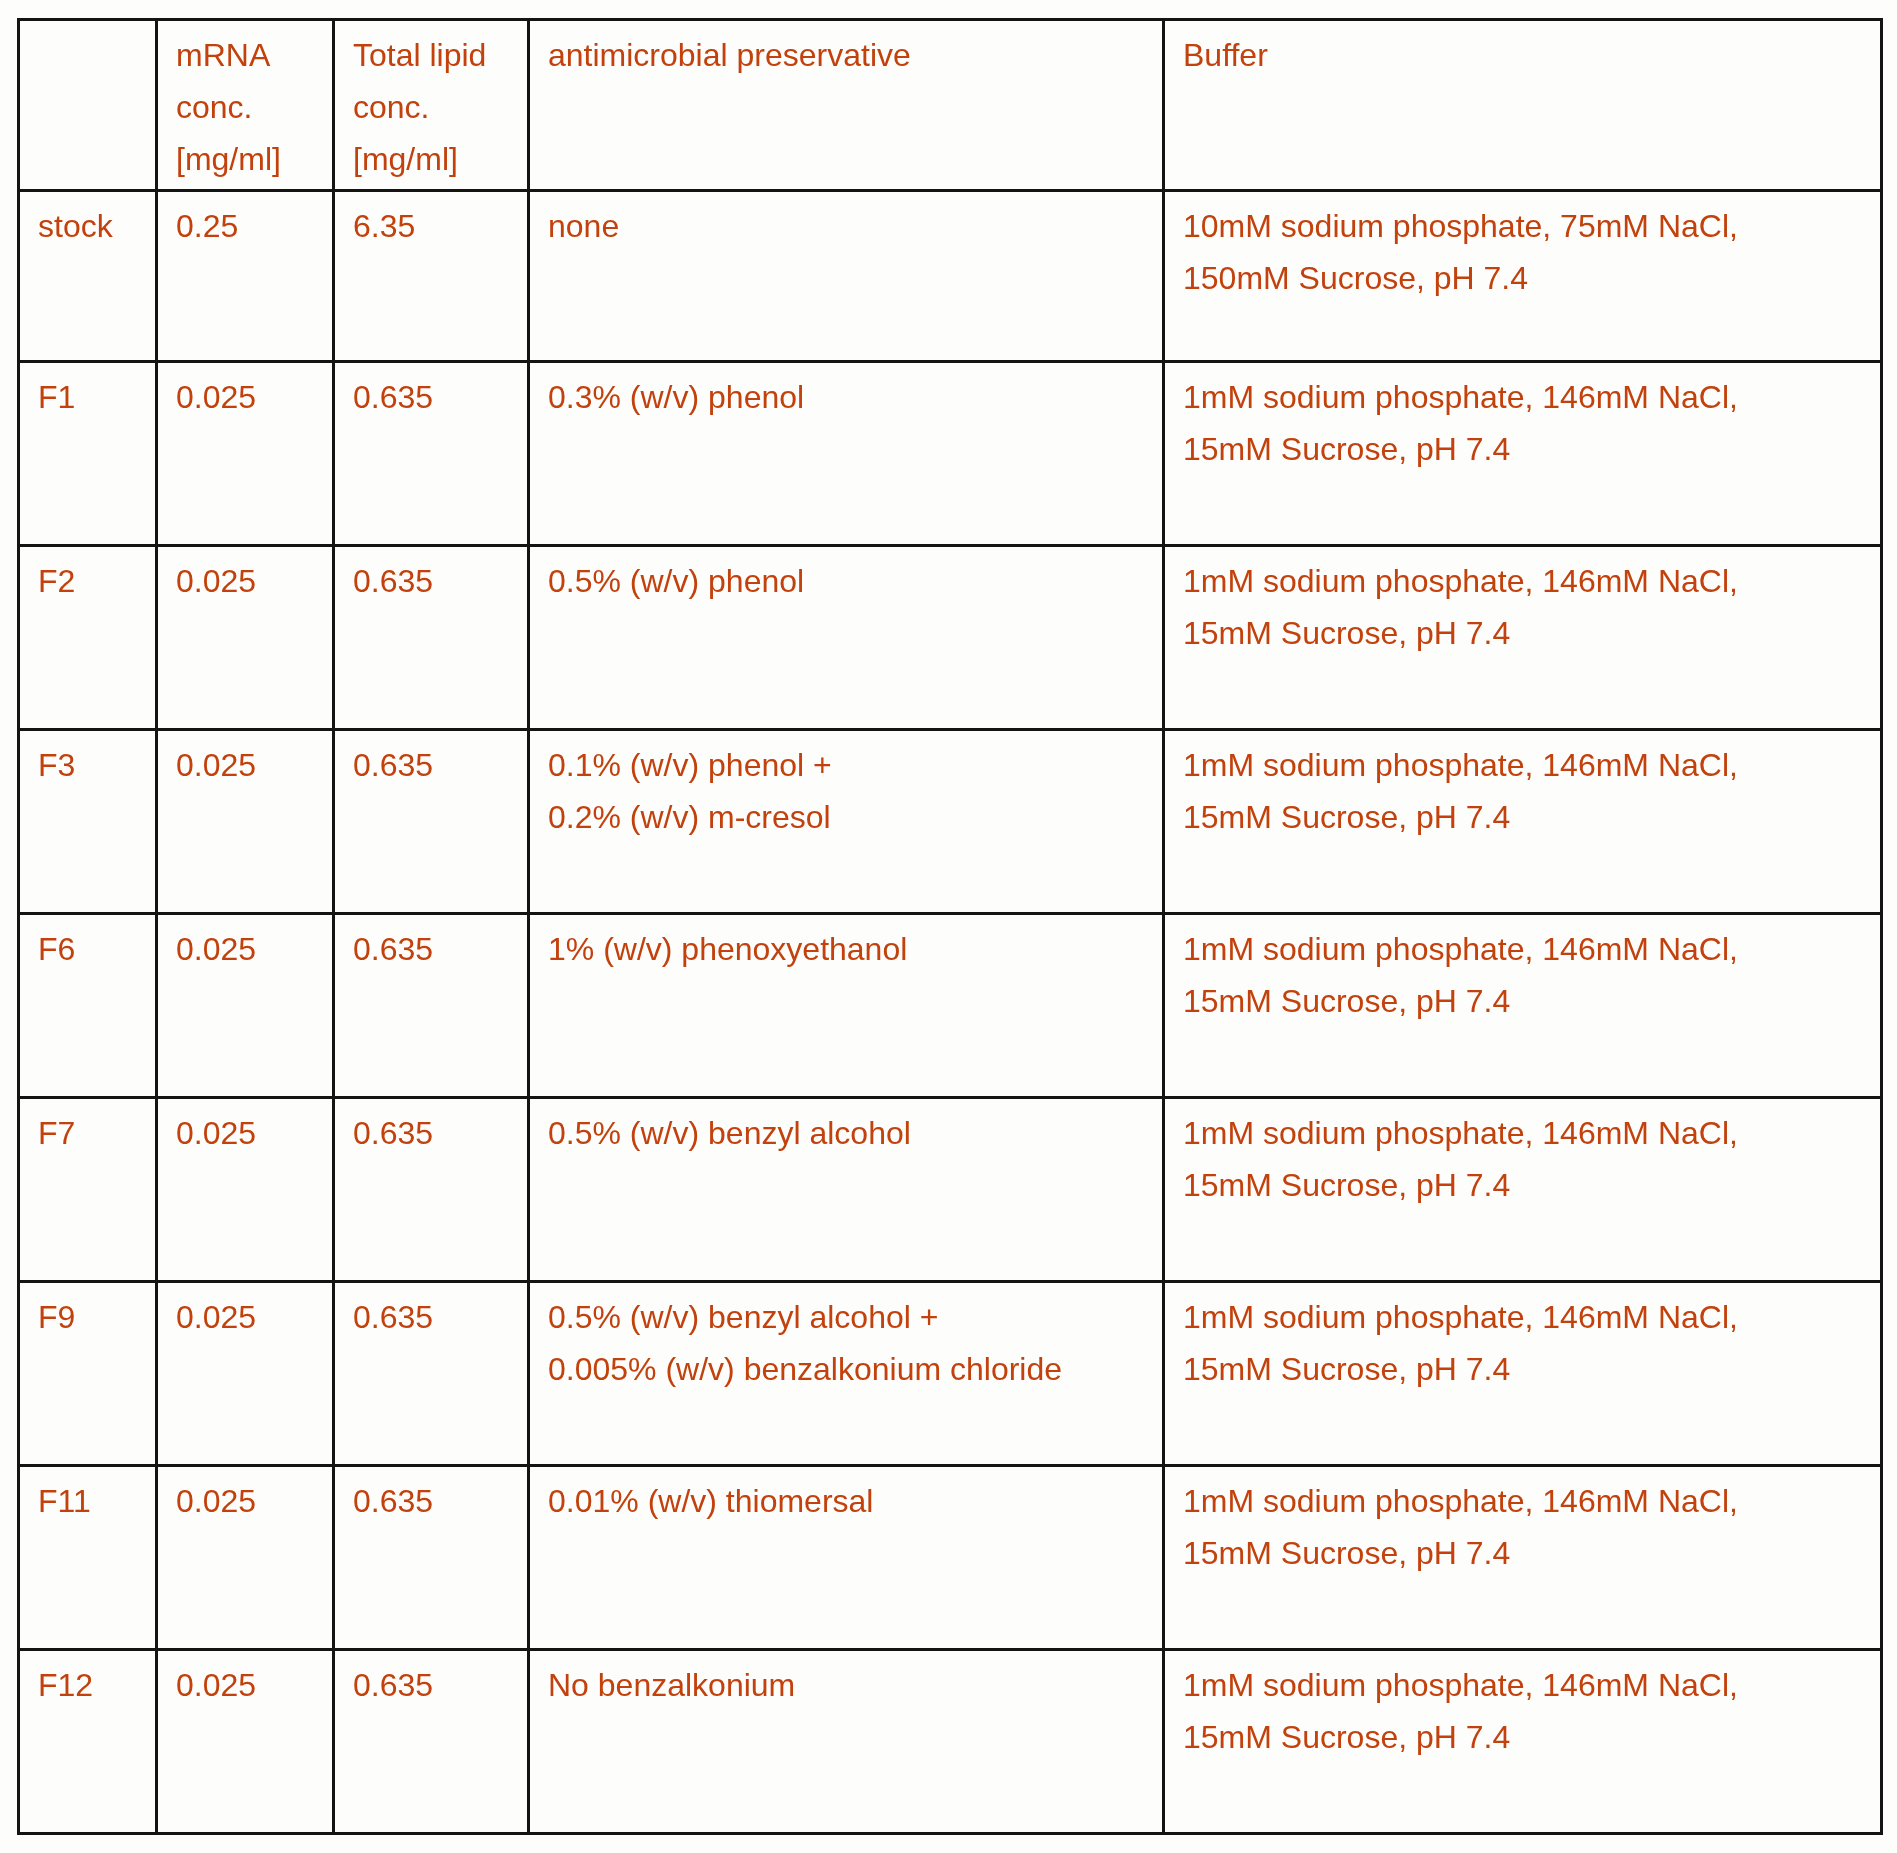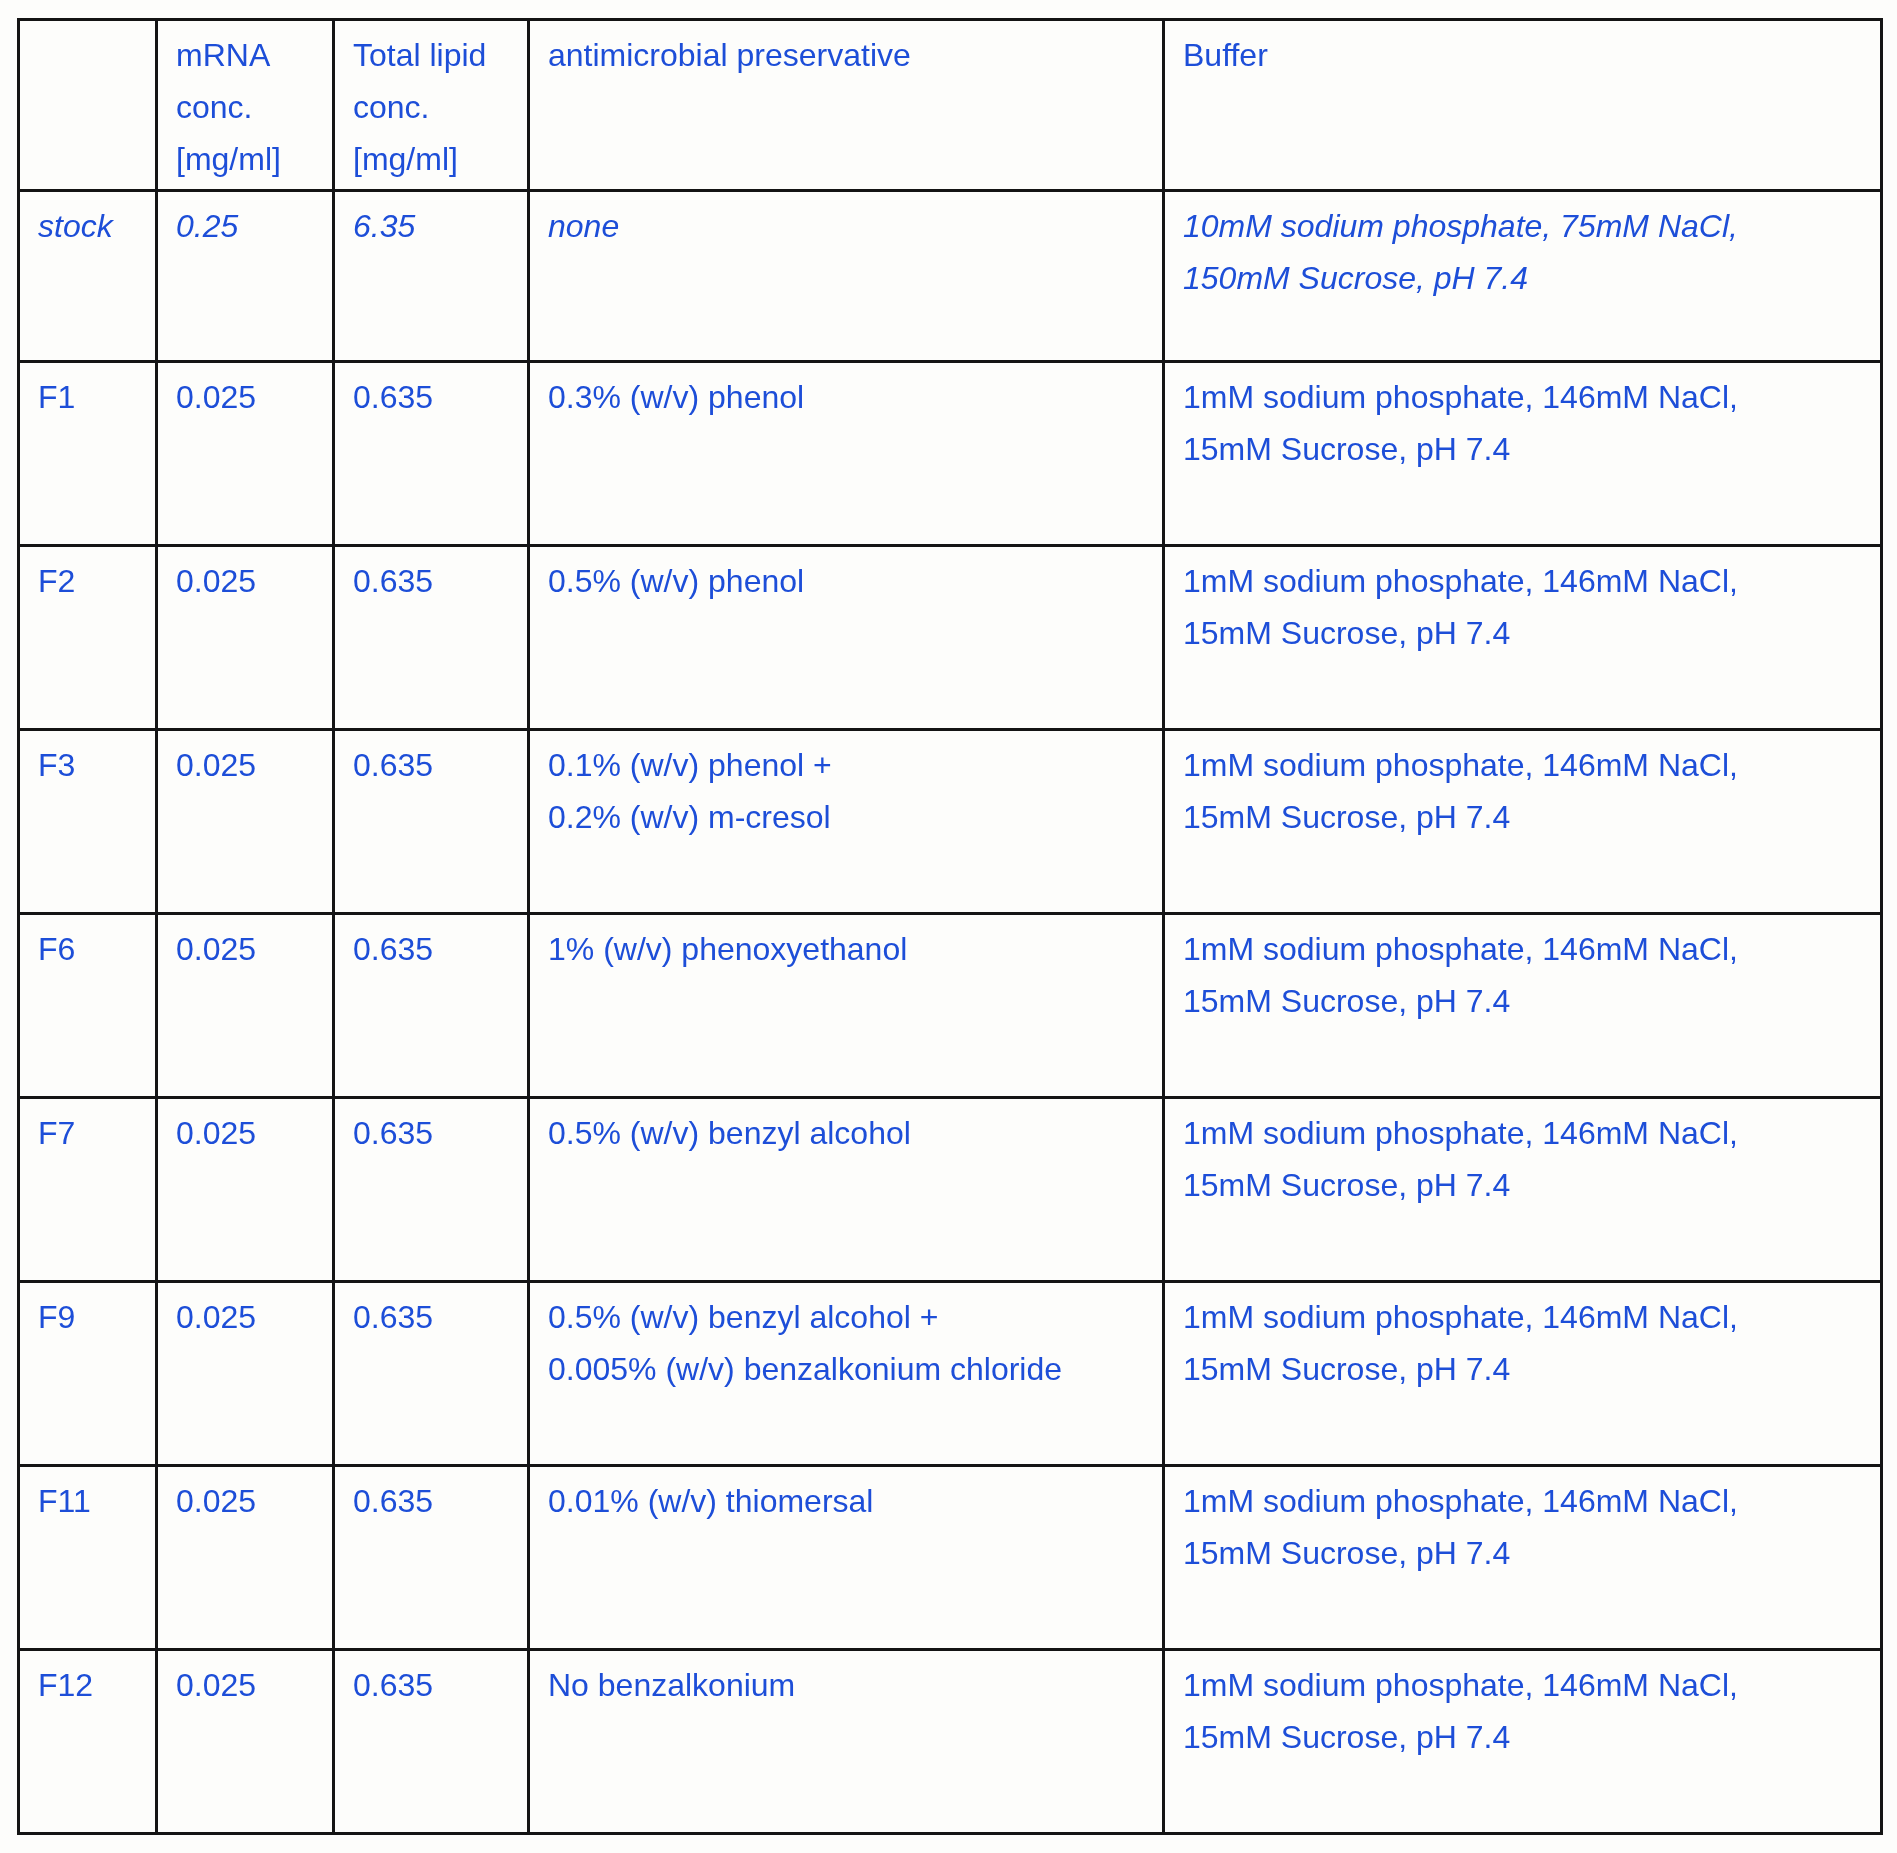--- a/index.html
+++ b/index.html
@@ -7,21 +7,21 @@
     padding: 0;
     background: #ffffff;
   }
   .page {
     width: 1897px;
     height: 1853px;
     box-sizing: border-box;
     padding: 18px 17px;
     background: #fdfdfb;
     font-family: "Liberation Sans", sans-serif;
-    color: #1d4ed8;
+    color: #c2410c;
   }
   table.formulations {
     width: 100%;
     height: 100%;
     border-collapse: collapse;
     table-layout: fixed;
   }
   table.formulations th,
   table.formulations td {
     border: 3px solid #141414;
@@ -32,21 +32,21 @@
     padding: 8px 12px 4px 18px;
     box-sizing: border-box;
     overflow: hidden;
   }
   .line {
     line-height: 52px;
     white-space: nowrap;
   }
   thead tr { height: 152px; }
   tbody tr { height: 128px; }
-  tbody tr.row-stock { height: 112px; font-style: italic; }
+  tbody tr.row-stock { height: 112px; }
   td.v-mid {
     vertical-align: middle;
     padding-top: 0;
     padding-bottom: 8px;
     margin-left: 32px;
   }
   col.col-id    { width: 138px; }
   col.col-mrna  { width: 177px; }
   col.col-lipid { width: 195px; }
   col.col-pres  { width: 635px; }

